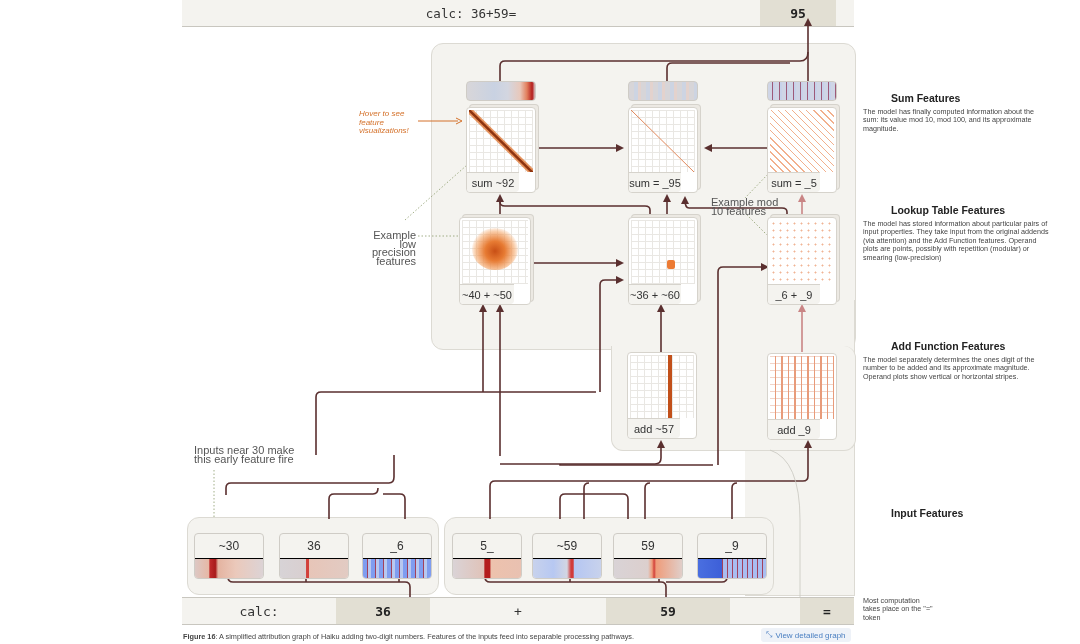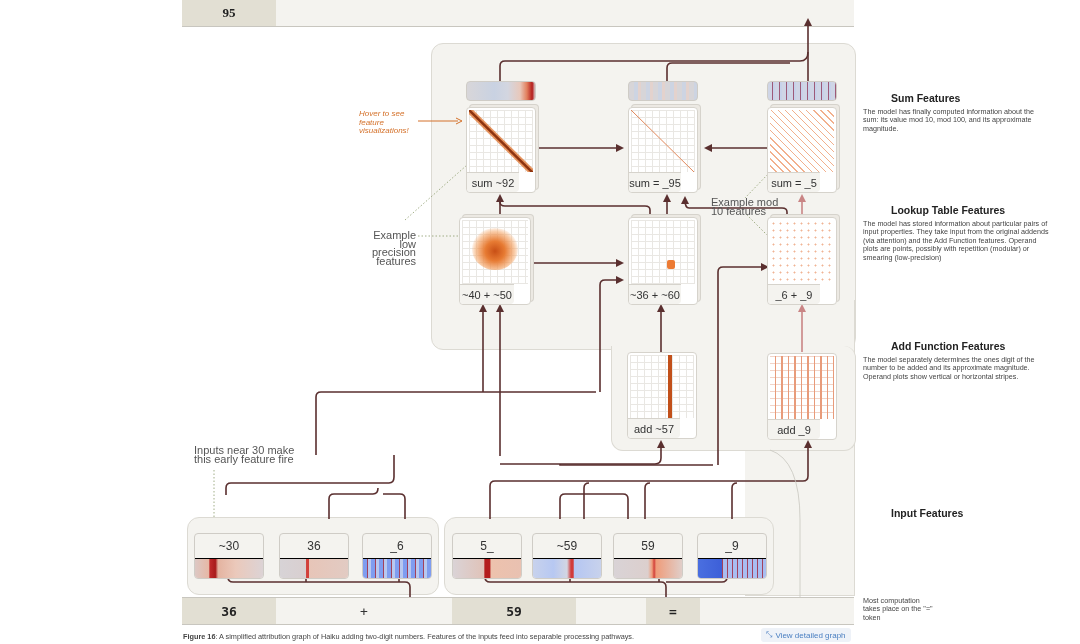--- a/index.html
+++ b/index.html
@@ -21,21 +21,22 @@
   .inp .t { position:absolute; left:0; right:0; top:0; height:24px; display:flex; align-items:center; justify-content:center; font-size:12px; color:#333; border-bottom:4px solid #000000; }
   .inp .s { position:absolute; left:0; right:0; bottom:0; height:19px; }
   .side h3 { margin:0 0 4px 0; font-size:10.5px; font-weight:bold; color:#222;padding-left:28px; }
   .side p { margin:0; font-size:7.2px; line-height:8.4px; color:#444; }
   .note { font-size:11px; line-height:8.5px; color:#555; }
 </style>
 </head>
 <body>
 
 <div class="tokbar" style="left:182px; top:-1px; width:672px;">
-  <div class="tok mono hl" style="width:94px;font-family:Liberation Serif, serif;">95</div>
+  <div class="tok mono" style="width:578px; font-size:12.5px;">calc: 36+59=</div>
+  <div class="tok mono hl" style="width:76px;">95</div>
 </div>
 
 <div class="panel" style="left:431px; top:43px; width:423px; height:305px;"></div>
 <div class="panel" style="left:745px; top:300px; width:109px; height:295px; border-radius:0 0 0 0; border-top:none; border-left:none;"></div>
 <div class="panel" style="left:611px; top:346px; width:243px; height:104px; border-top-left-radius:0; border-top:none;"></div>
 <div class="panel" style="left:187px; top:517px; width:250px; height:76px;"></div>
 <div class="panel" style="left:444px; top:517px; width:328px; height:76px;"></div>
 
 <svg class="abs" style="left:0; top:0;" width="1080" height="644">
   <defs>
@@ -206,20 +207,21 @@
 <div class="abs side" style="left:863px; top:340px; width:180px;">
   <h3>Add Function Features</h3>
   <p>The model separately determines the ones digit of the number to be added and its approximate magnitude. Operand plots show vertical or horizontal stripes.</p>
 </div>
 <div class="abs side" style="left:863px; top:507px; width:180px;">
   <h3>Input Features</h3>
 </div>
 <div class="abs" style="left:863px; top:597px; width:72px; font-size:7.2px; line-height:8.4px; color:#444;">Most computation takes place on the "=" token</div>
 
 <div class="tokbar" style="left:182px; top:597px; width:672px;">
+  <div class="tok mono" style="width:154px;">calc:</div>
   <div class="tok mono hl" style="width:94px;">36</div>
   <div class="tok mono" style="width:176px;">+</div>
   <div class="tok mono hl" style="width:124px;">59</div>
   <div class="tok mono" style="width:70px;"></div>
   <div class="tok mono hl" style="width:54px;">=</div>
 </div>
 
 <div class="abs" style="left:183px; top:632px; font-size:7.3px; color:#444; white-space:nowrap;">
   <b>Figure 16</b><span>: A simplified attribution graph of Haiku adding two-digit numbers. Features of the inputs feed into separable processing pathways.</span>
 </div>

